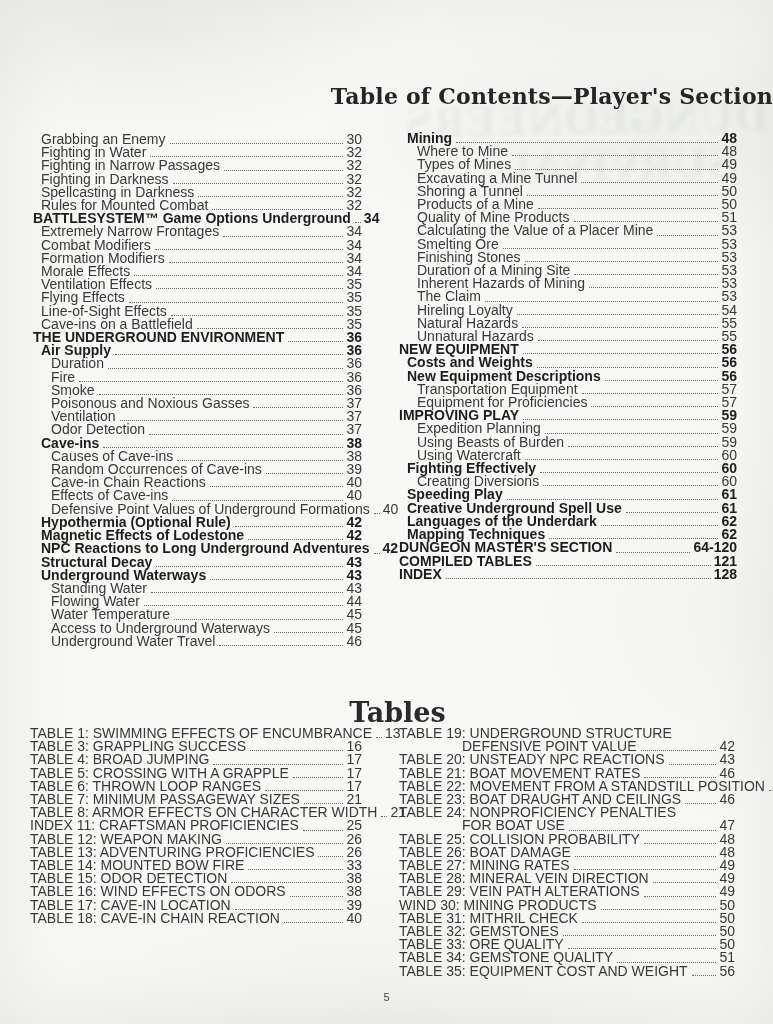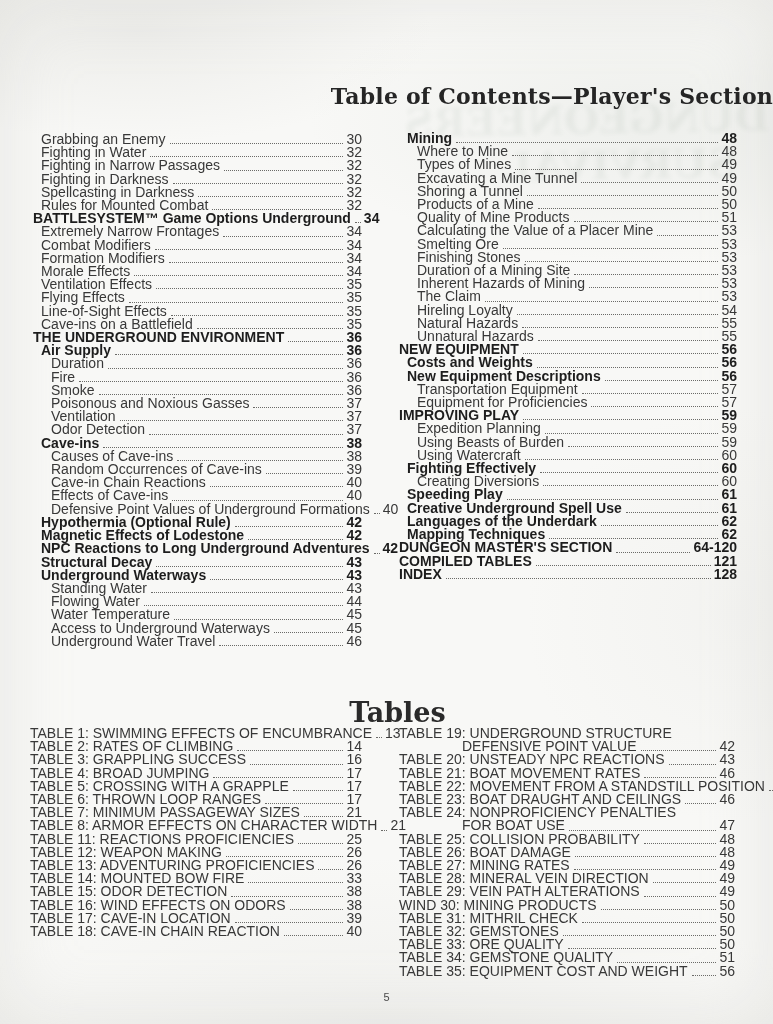--- a/index.html
+++ b/index.html
@@ -426,25 +426,20 @@
 
   <h2 class="tables-title">Tables</h2>
 
   <div class="col" id="tbl-left">
       <div class="row">
         <span class="lbl">TABLE 1: SWIMMING EFFECTS OF ENCUMBRANCE</span>
         <span class="dots"></span>
         <span class="pg">13</span>
       </div>
       <div class="row">
-        <span class="lbl">TABLE 2: RATES OF CLIMBING</span>
-        <span class="dots"></span>
-        <span class="pg">14</span>
-      </div>
-      <div class="row">
         <span class="lbl">TABLE 3: GRAPPLING SUCCESS</span>
         <span class="dots"></span>
         <span class="pg">16</span>
       </div>
       <div class="row">
         <span class="lbl">TABLE 4: BROAD JUMPING</span>
         <span class="dots"></span>
         <span class="pg">17</span>
       </div>
       <div class="row">
@@ -461,21 +456,21 @@
         <span class="lbl">TABLE 7: MINIMUM PASSAGEWAY SIZES</span>
         <span class="dots"></span>
         <span class="pg">21</span>
       </div>
       <div class="row">
         <span class="lbl">TABLE 8: ARMOR EFFECTS ON CHARACTER WIDTH</span>
         <span class="dots"></span>
         <span class="pg">21</span>
       </div>
       <div class="row">
-        <span class="lbl">TABLE 11: REACTIONS PROFICIENCIES</span>
+        <span class="lbl">INDEX 11: CRAFTSMAN PROFICIENCIES</span>
         <span class="dots"></span>
         <span class="pg">25</span>
       </div>
       <div class="row">
         <span class="lbl">TABLE 12: WEAPON MAKING</span>
         <span class="dots"></span>
         <span class="pg">26</span>
       </div>
       <div class="row">
         <span class="lbl">TABLE 13: ADVENTURING PROFICIENCIES</span>

